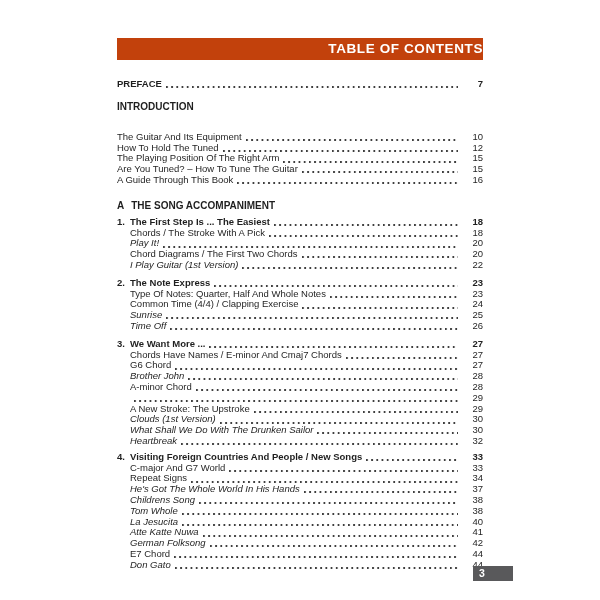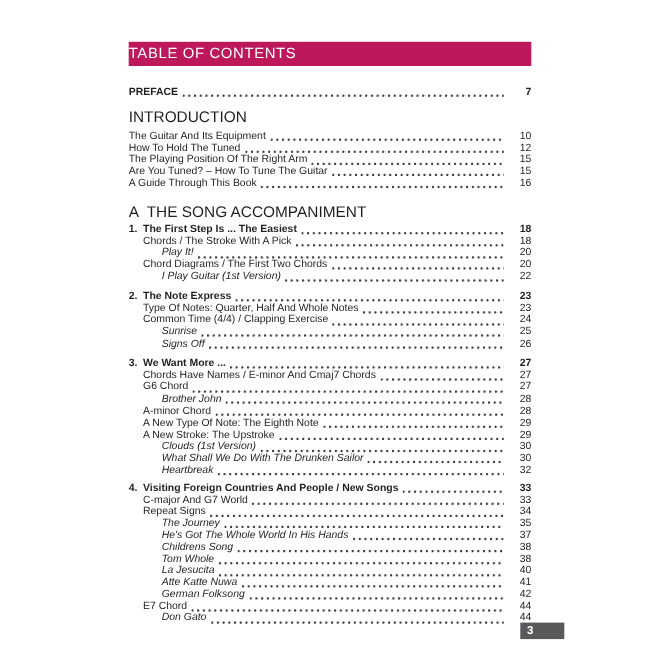--- a/index.html
+++ b/index.html
@@ -2,46 +2,46 @@
 <html><head>
 <meta charset="utf-8">
 <style>
   html,body { margin:0; padding:0; background:#ffffff; }
   .page {
     position:relative; width:600px; height:600px; background:#ffffff;
     font-family:"Liberation Sans", sans-serif; color:#1f1f1f; overflow:hidden;
   }
   .content { position:absolute; left:117px; top:38px; width:366px; }
   .banner {
-    height:22px; background:#be185d; color:#ffffff; font-weight:normal;
-    font-size:13.5px; line-height:22px; text-align:left; letter-spacing:0.6px;
+    height:22px; background:#c2410c; color:#ffffff; font-weight:bold;
+    font-size:13.5px; line-height:22px; text-align:right; letter-spacing:0.6px;
   }
   .toc-row {
     display:flex; align-items:baseline; line-height:10.8px; font-size:9.5px;
     white-space:nowrap;
   }
   .toc-row .t { flex:0 0 auto; }
   .toc-row .dots {
     flex:1 1 auto; height:2px; margin:0 3px 1.5px 4px; align-self:flex-end;
     background-image:radial-gradient(circle at 1px 1px, #3e3e3e 0.9px, transparent 1.3px);
     background-size:5.2px 2px; background-repeat:repeat-x;
   }
   .toc-row .pg { flex:0 0 22px; text-align:right; }
   .toc-row .num { flex:0 0 13px; }
   .row-entry { font-weight:bold; margin-top:19px; }
-  .heading { font-weight:normal; font-size:14px; line-height:11px; margin-top:11px; }
+  .heading { font-weight:bold; font-size:10px; line-height:11px; margin-top:11px; }
   .heading.part { margin-top:14px; }
   .heading .label { display:inline-block; margin-right:7px; }
-  .group { margin-top:7px; }
+  .group { margin-top:20px; }
   .section { margin-top:7px; }
   .section.s1 { margin-top:6px; }
   .section.s4 { margin-top:5px; }
   .section .head { font-weight:bold; }
   .toc-row.sub { padding-left:13px; }
-  .toc-row.italic .t { font-style:italic;margin-left:17px; }
+  .toc-row.italic .t { font-style:italic; }
   .footer-badge {
     position:absolute; left:473px; top:566px; width:34px; height:15px;
     background:#59595b; color:#ffffff; font-weight:bold; font-size:10.5px;
     line-height:15px; padding-left:6px;
   }
 </style>
 </head>
 <body>
 
 <div class="page">
@@ -128,21 +128,21 @@
             <span class="t">Common Time (4/4) / Clapping Exercise</span>
             <span class="dots"></span>
             <span class="pg">24</span>
           </div>
           <div class="toc-row sub italic">
             <span class="t">Sunrise</span>
             <span class="dots"></span>
             <span class="pg">25</span>
           </div>
           <div class="toc-row sub italic">
-            <span class="t">Signs Off</span>
+            <span class="t">Time Off</span>
             <span class="dots"></span>
             <span class="pg">26</span>
           </div>
         </div>
         <div class="section s3">
           <div class="toc-row head">
             <span class="num">3.</span>
             <span class="t">We Want More ...</span>
             <span class="dots"></span>
             <span class="pg">27</span>
@@ -161,21 +161,20 @@
             <span class="t">Brother John</span>
             <span class="dots"></span>
             <span class="pg">28</span>
           </div>
           <div class="toc-row sub">
             <span class="t">A-minor Chord</span>
             <span class="dots"></span>
             <span class="pg">28</span>
           </div>
           <div class="toc-row sub">
-            <span class="t">A New Type Of Note: The Eighth Note</span>
             <span class="dots"></span>
             <span class="pg">29</span>
           </div>
           <div class="toc-row sub">
             <span class="t">A New Stroke: The Upstroke</span>
             <span class="dots"></span>
             <span class="pg">29</span>
           </div>
           <div class="toc-row sub italic">
             <span class="t">Clouds (1st Version)</span>
@@ -202,25 +201,20 @@
           </div>
           <div class="toc-row sub">
             <span class="t">C-major And G7 World</span>
             <span class="dots"></span>
             <span class="pg">33</span>
           </div>
           <div class="toc-row sub">
             <span class="t">Repeat Signs</span>
             <span class="dots"></span>
             <span class="pg">34</span>
-          </div>
-          <div class="toc-row sub italic">
-            <span class="t">The Journey</span>
-            <span class="dots"></span>
-            <span class="pg">35</span>
           </div>
           <div class="toc-row sub italic">
             <span class="t">He's Got The Whole World In His Hands</span>
             <span class="dots"></span>
             <span class="pg">37</span>
           </div>
           <div class="toc-row sub italic">
             <span class="t">Childrens Song</span>
             <span class="dots"></span>
             <span class="pg">38</span>

